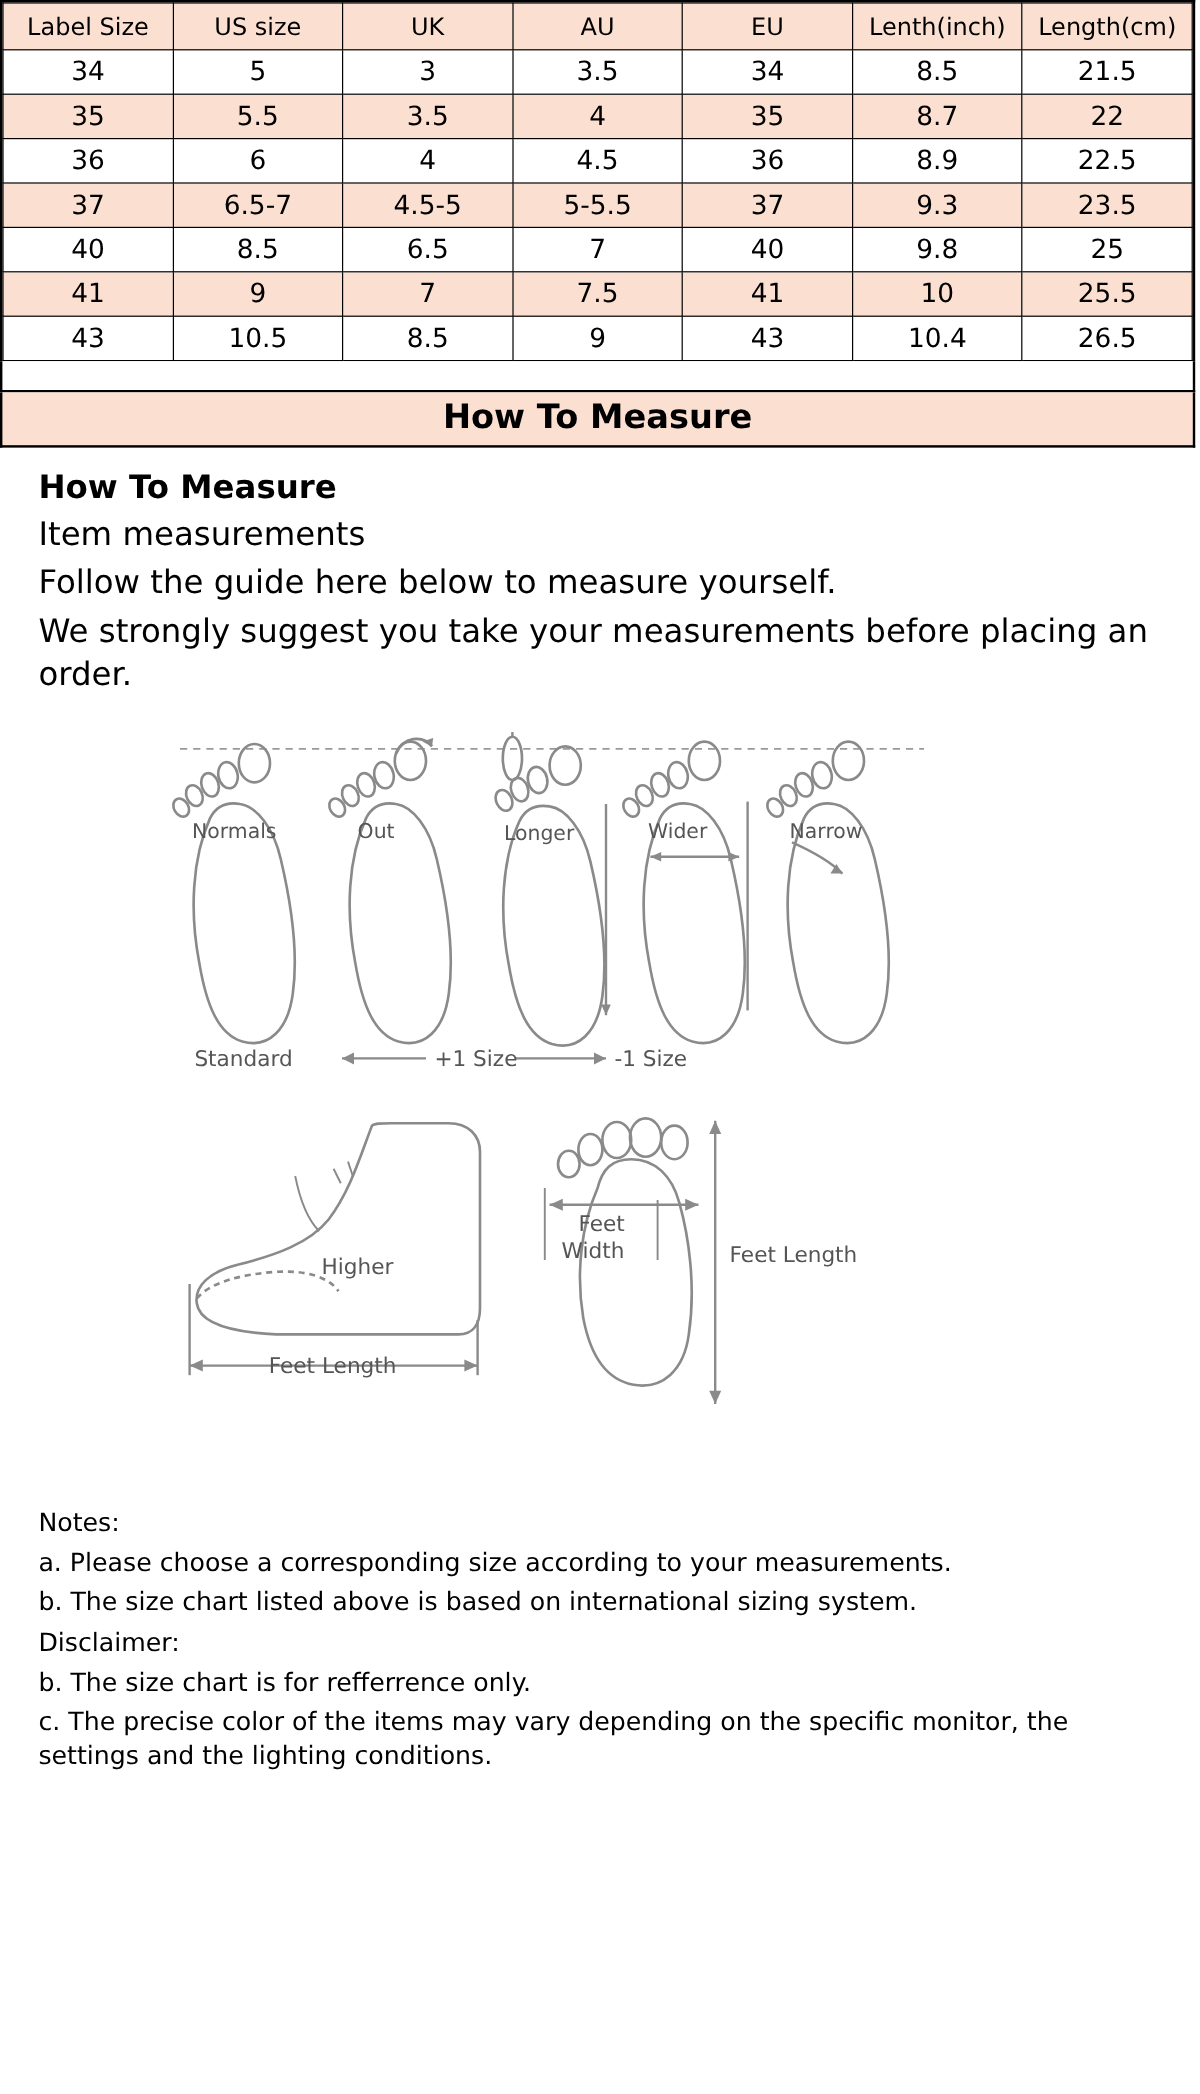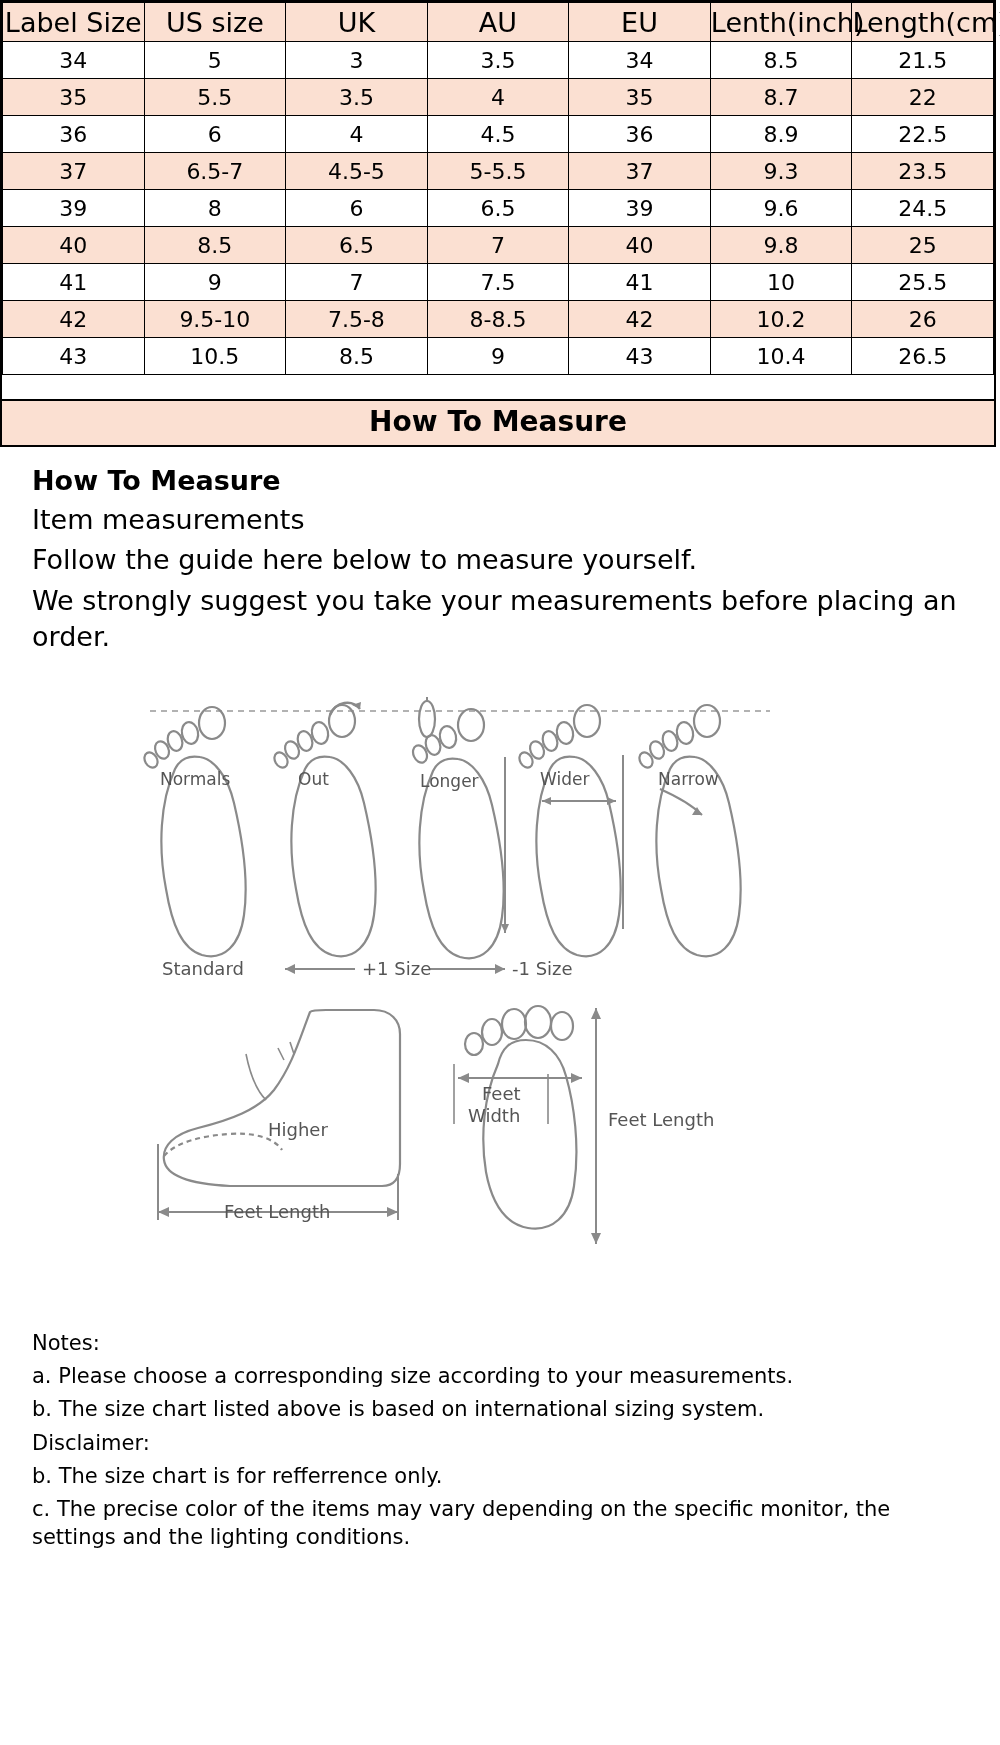--- a/index.html
+++ b/index.html
@@ -46,21 +46,21 @@
   table.size-table td {
     border: 1px solid #000;
     text-align: center;
     font-size: 22px;
     height: 36px;
     padding: 0;
     font-weight: normal;
   }
   table.size-table thead th {
     background: #fbe0d2;
-    font-size: 27px;
+    font-size: 20px;
     height: 38px;
   }
   table.size-table tbody tr:nth-child(even) td {
     background: #fbe0d2;
   }
   table.size-table tbody tr:nth-child(odd) td {
     background: #ffffff;
   }
   .spacer-row {
     border: 2px solid #000;
@@ -101,21 +101,21 @@
   
   .figures {
     position: relative;
     width: 1000px;
     height: 640px;
     margin-top: 28px;
   }
   .fig-row1 {
     position: absolute;
     left: 130px;
-    top: 13px;
+    top: 0;
   }
   .fig-row2 {
     position: absolute;
     left: 150px;
     top: 320px;
   }
   svg text {
     font-family: "DejaVu Sans", sans-serif;
     fill: #555;
   }
@@ -180,54 +180,36 @@
         <tr>
           <td>37</td>
           <td>6.5-7</td>
           <td>4.5-5</td>
           <td>5-5.5</td>
           <td>37</td>
           <td>9.3</td>
           <td>23.5</td>
         </tr>
         <tr>
-          <td>39</td>
-          <td>8</td>
-          <td>6</td>
-          <td>6.5</td>
-          <td>39</td>
-          <td>9.6</td>
-          <td>24.5</td>
-        </tr>
-        <tr>
           <td>40</td>
           <td>8.5</td>
           <td>6.5</td>
           <td>7</td>
           <td>40</td>
           <td>9.8</td>
           <td>25</td>
         </tr>
         <tr>
           <td>41</td>
           <td>9</td>
           <td>7</td>
           <td>7.5</td>
           <td>41</td>
           <td>10</td>
           <td>25.5</td>
-        </tr>
-        <tr>
-          <td>42</td>
-          <td>9.5-10</td>
-          <td>7.5-8</td>
-          <td>8-8.5</td>
-          <td>42</td>
-          <td>10.2</td>
-          <td>26</td>
         </tr>
         <tr>
           <td>43</td>
           <td>10.5</td>
           <td>8.5</td>
           <td>9</td>
           <td>43</td>
           <td>10.4</td>
           <td>26.5</td>
         </tr>

